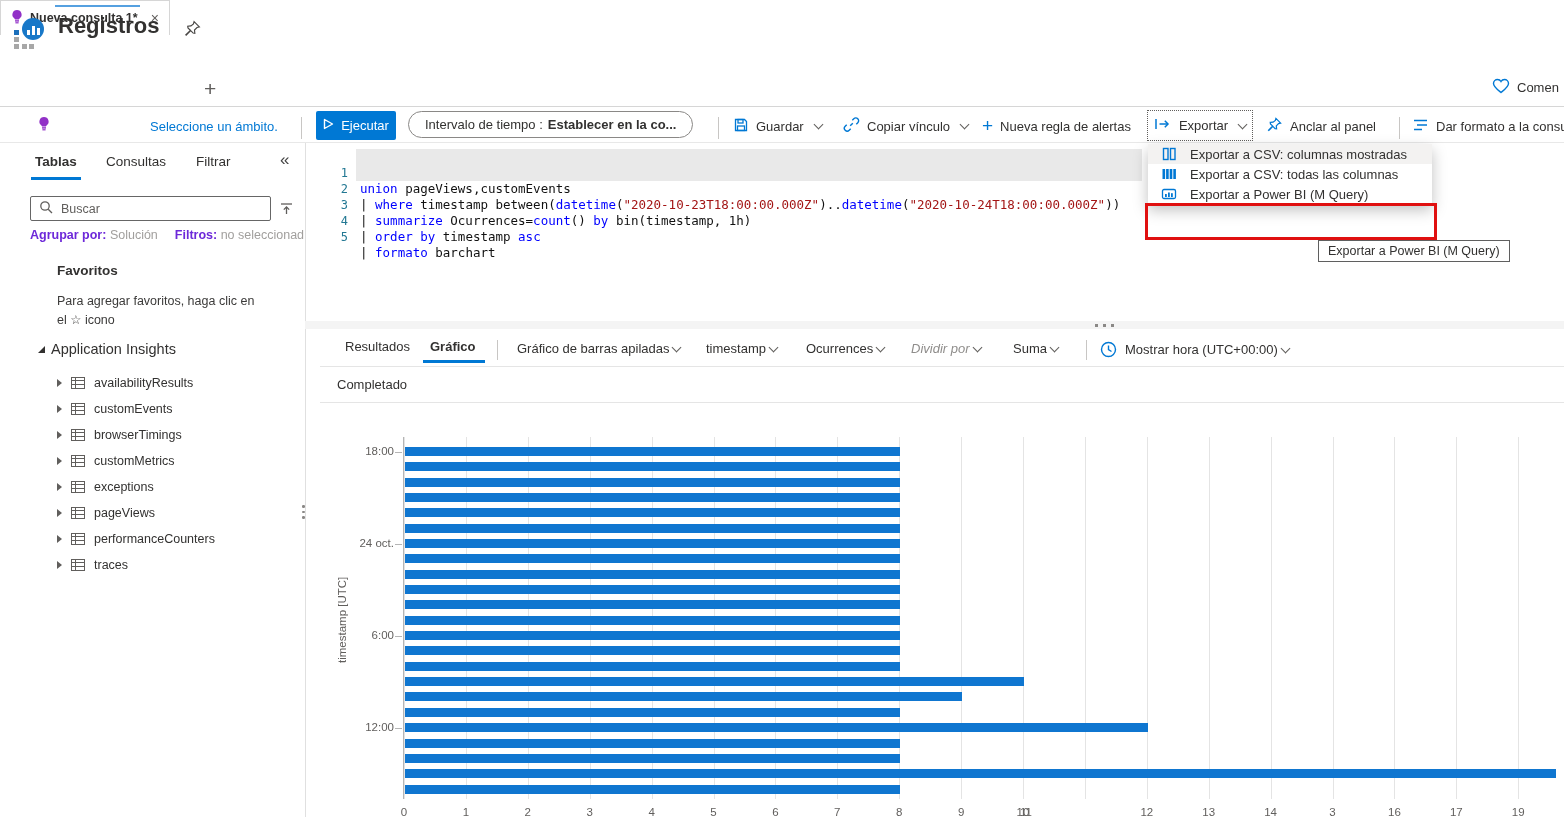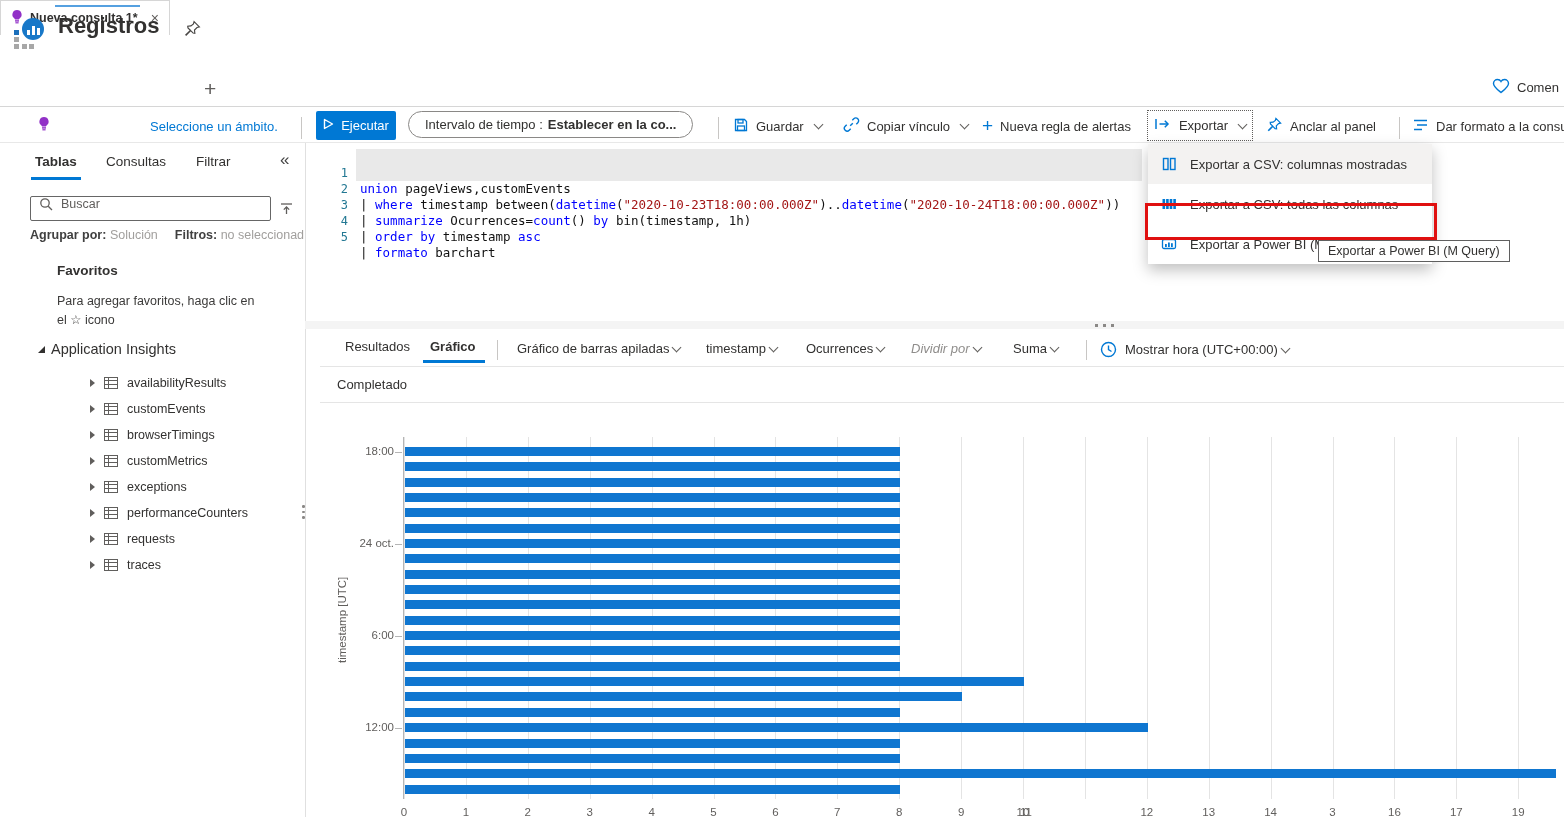--- a/index.html
+++ b/index.html
@@ -34,31 +34,31 @@
              align-items:center;padding:0 16px;gap:5px;font-size:13px;box-sizing:border-box}
   #time-pill .v{font-weight:700}
   #export-btn{left:1147px;top:110px;width:106px;height:31px;border:1px dotted #605e5c;box-sizing:border-box;
               display:flex;align-items:center;justify-content:center;gap:7px;font-size:13px}
   .plus{color:#0078d4;font-size:19px;font-weight:400;line-height:1;margin-top:-2px}
   
   .side-tab{position:absolute;top:154px;font-size:13.5px;color:#323130}
   #tab-underline{left:31px;top:177px;width:50px;height:3px;background:#0078d4;position:absolute}
   #collapse{left:280px;top:150px;font-size:17px;color:#444;position:absolute}
   #search-box{left:30px;top:196px;width:241px;height:25px;border:1px solid #666;border-radius:2px;position:absolute;
-              display:flex;align-items:flex-start;gap:8px;padding:0 8px;box-sizing:border-box;color:#605e5c;font-size:12.5px}
+              display:flex;align-items:center;gap:8px;padding:0 8px;box-sizing:border-box;color:#605e5c;font-size:12.5px}
   #sort-icon{left:279px;top:201px;position:absolute}
   #groupby-row{left:30px;top:228px;width:274px;position:absolute;white-space:nowrap;overflow:hidden;font-size:12.5px}
-  #groupby-row b{color:#404040}
+  #groupby-row b{color:#6d28d9}
   #groupby-row .g{color:#a19f9d}
   #fav-title{left:57px;top:263px;position:absolute;font-weight:700;font-size:13.5px}
   .hint{position:absolute;left:57px;font-size:12.5px;color:#3b3a39}
   #ai-header{left:38px;top:341px;position:absolute;display:flex;align-items:center;gap:6px;font-size:14.5px;color:#323130}
   .tri-open{width:0;height:0;border-bottom:7px solid #323130;border-left:7px solid transparent}
   #sidebar-tables{position:absolute;left:0;top:370px;width:303px}
-  .tree-row{height:26px;display:flex;align-items:center;gap:9px;padding-left:90px}
+  .tree-row{height:26px;display:flex;align-items:center;gap:9px;padding-left:57px}
   .tri-right{width:0;height:0;border-top:4px solid transparent;border-bottom:4px solid transparent;border-left:5px solid #605e5c}
   .tree-label{font-size:12.5px;color:#323130}
   #side-divider{left:305px;top:143px;width:1px;height:674px;background:#e0e0e0;position:absolute}
   #vdots{left:302px;top:505px;position:absolute;display:flex;flex-direction:column;gap:3px}
   #vdots i{width:2.5px;height:2.5px;background:#8a8886;border-radius:50%}
   
   #sel-bg{left:356px;top:149px;width:786px;height:32px;background:#e9e9e9;position:absolute}
   .code-row{position:absolute;left:0;height:16px;line-height:16px;font-family:"DejaVu Sans Mono",monospace;font-size:12.5px;white-space:pre}
   .lnum{position:absolute;left:328px;width:20px;text-align:right;color:#237893;font-size:12px}
   .code{position:absolute;left:360px;color:#111}
@@ -68,21 +68,21 @@
   #h-splitter .dots{margin-left:790px;display:flex;gap:5px}
   #h-splitter .dots i{width:3px;height:3px;background:#8a8886}
   
   .rtab{position:absolute;top:339px;font-size:13px;color:#323130}
   #grafico-underline{left:423px;top:360px;width:62px;height:3px;background:#0078d4;position:absolute}
   .dd{position:absolute;top:341px;display:flex;align-items:center;font-size:13px;color:#323130;white-space:nowrap}
   .dd.placeholder{font-style:italic;color:#8f8d8b}
   
   #export-menu{left:1148px;top:144px;width:284px;background:#fff;position:absolute;z-index:20;
                box-shadow:0 6px 14px rgba(0,0,0,.25)}
-  .menu-item{height:40px;display:flex;align-items:center;gap:13px;padding-left:13px;font-size:13px}
+  .menu-item{height:20px;display:flex;align-items:center;gap:13px;padding-left:13px;font-size:13px}
   .menu-item.hover{background:#f3f2f1}
   #red-box{left:1145px;top:203px;width:292px;height:37px;border:3px solid #e01010;position:absolute;z-index:22;box-sizing:border-box}
   #export-tooltip{left:1318px;top:240px;position:absolute;z-index:23;background:#fff;border:1px solid #5f5f5f;
                   padding:3px 9px;font-size:12.5px;white-space:nowrap}
   
   .gridline{position:absolute;width:1px;background:#e4e4e4}
   #axis-y{position:absolute;width:1px;background:#b5b5b5}
   .bar{position:absolute;height:9px;background:#0f76d0}
   .ylab{position:absolute;width:80px;text-align:right;font-size:11.5px;color:#605e5c}
   .ydash{position:absolute;width:7px;height:1px;background:#b5b5b5}
@@ -295,31 +295,31 @@
      <span class="tree-label">exceptions</span>
       </div>
       <div class="tree-row">
      <i class="tri-right"></i>
         <svg width="14" height="12" viewBox="0 0 14 12">
           <rect x="0.5" y="0.5" width="13" height="11" fill="none" stroke="#605e5c"></rect>
           <line x1="0.5" y1="3.5" x2="13.5" y2="3.5" stroke="#605e5c"></line>
           <line x1="0.5" y1="7.5" x2="13.5" y2="7.5" stroke="#605e5c"></line>
           <line x1="4.5" y1="0.5" x2="4.5" y2="11.5" stroke="#605e5c"></line>
         </svg>
+     <span class="tree-label">pageViews</span>
+      </div>
+      <div class="tree-row">
+     <i class="tri-right"></i>
+        <svg width="14" height="12" viewBox="0 0 14 12">
+          <rect x="0.5" y="0.5" width="13" height="11" fill="none" stroke="#605e5c"></rect>
+          <line x1="0.5" y1="3.5" x2="13.5" y2="3.5" stroke="#605e5c"></line>
+          <line x1="0.5" y1="7.5" x2="13.5" y2="7.5" stroke="#605e5c"></line>
+          <line x1="4.5" y1="0.5" x2="4.5" y2="11.5" stroke="#605e5c"></line>
+        </svg>
      <span class="tree-label">performanceCounters</span>
-      </div>
-      <div class="tree-row">
-     <i class="tri-right"></i>
-        <svg width="14" height="12" viewBox="0 0 14 12">
-          <rect x="0.5" y="0.5" width="13" height="11" fill="none" stroke="#605e5c"></rect>
-          <line x1="0.5" y1="3.5" x2="13.5" y2="3.5" stroke="#605e5c"></line>
-          <line x1="0.5" y1="7.5" x2="13.5" y2="7.5" stroke="#605e5c"></line>
-          <line x1="4.5" y1="0.5" x2="4.5" y2="11.5" stroke="#605e5c"></line>
-        </svg>
-     <span class="tree-label">requests</span>
       </div>
       <div class="tree-row">
      <i class="tri-right"></i>
         <svg width="14" height="12" viewBox="0 0 14 12">
           <rect x="0.5" y="0.5" width="13" height="11" fill="none" stroke="#605e5c"></rect>
           <line x1="0.5" y1="3.5" x2="13.5" y2="3.5" stroke="#605e5c"></line>
           <line x1="0.5" y1="7.5" x2="13.5" y2="7.5" stroke="#605e5c"></line>
           <line x1="4.5" y1="0.5" x2="4.5" y2="11.5" stroke="#605e5c"></line>
         </svg>
      <span class="tree-label">traces</span>

